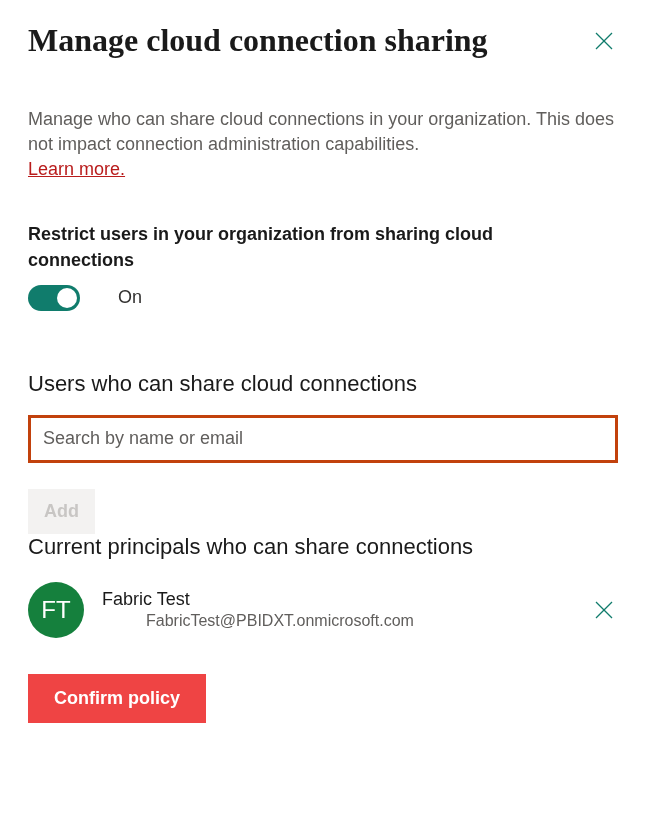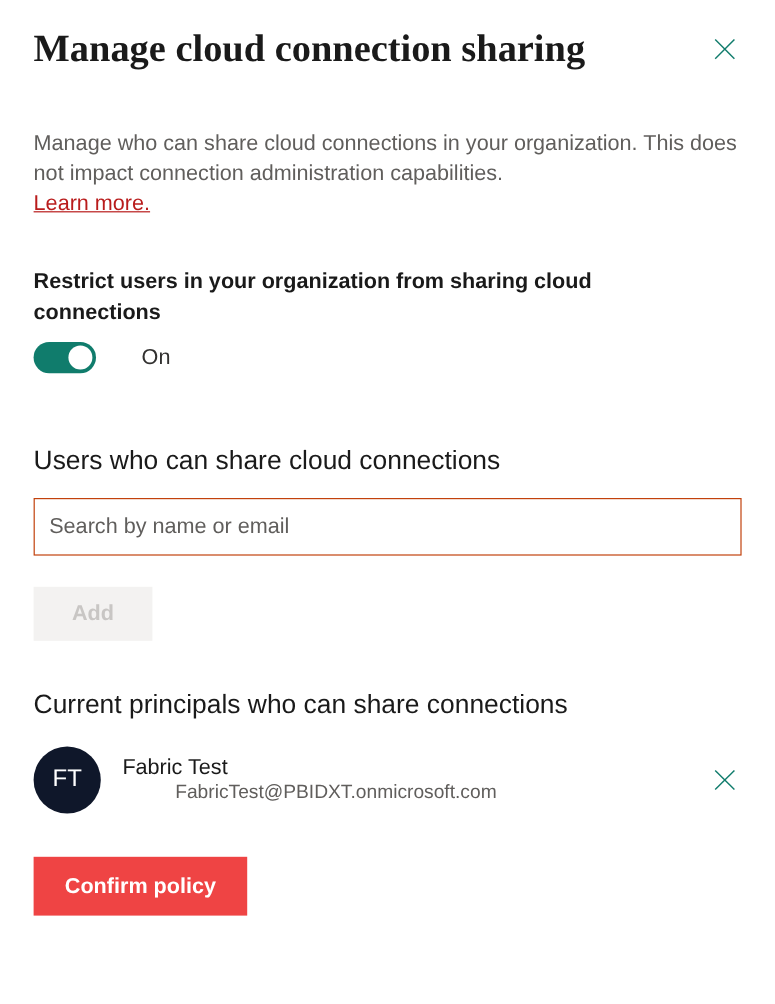--- a/index.html
+++ b/index.html
@@ -85,63 +85,62 @@
     }
     .section-heading {
       font-size: 22px;
       font-weight: 400;
       color: #1a1a1a;
       margin-bottom: 18px;
     }
     .search-input {
       width: 100%;
       height: 48px;
-      border: 1px solid #c2410c;
+      border: 3px solid #c2410c;
       padding: 0 12px;
       font-size: 18px;
       color: #323130;
       outline: none;
       font-family: inherit;
       margin-bottom: 26px;
     }
     .search-input::placeholder {
       color: #605e5c;
     }
     .add-btn {
       background: #f3f2f1;
       border: none;
       color: #c8c6c4;
       font-size: 18px;
       font-weight: 600;
-      padding: 12px 32px;
+      padding: 12px 16px;
       cursor: not-allowed;
-      margin-bottom: 40px;
     }
     .principals-heading {
       font-size: 22px;
       font-weight: 400;
       color: #1a1a1a;
       margin-bottom: 22px;
     }
     .principal-row {
       display: flex;
       align-items: center;
       gap: 18px;
       margin-bottom: 36px;
     }
     .avatar {
       width: 56px;
       height: 56px;
       border-radius: 50%;
-      background: #0f172a;
+      background: #15803d;
       color: #fff;
       display: flex;
       align-items: center;
       justify-content: center;
-      font-size: 20px;
+      font-size: 24px;
       font-weight: 400;
       flex-shrink: 0;
     }
     .principal-info {
       flex: 1;
       display: flex;
       flex-direction: column;
       gap: 2px;
     }
     .principal-name {

